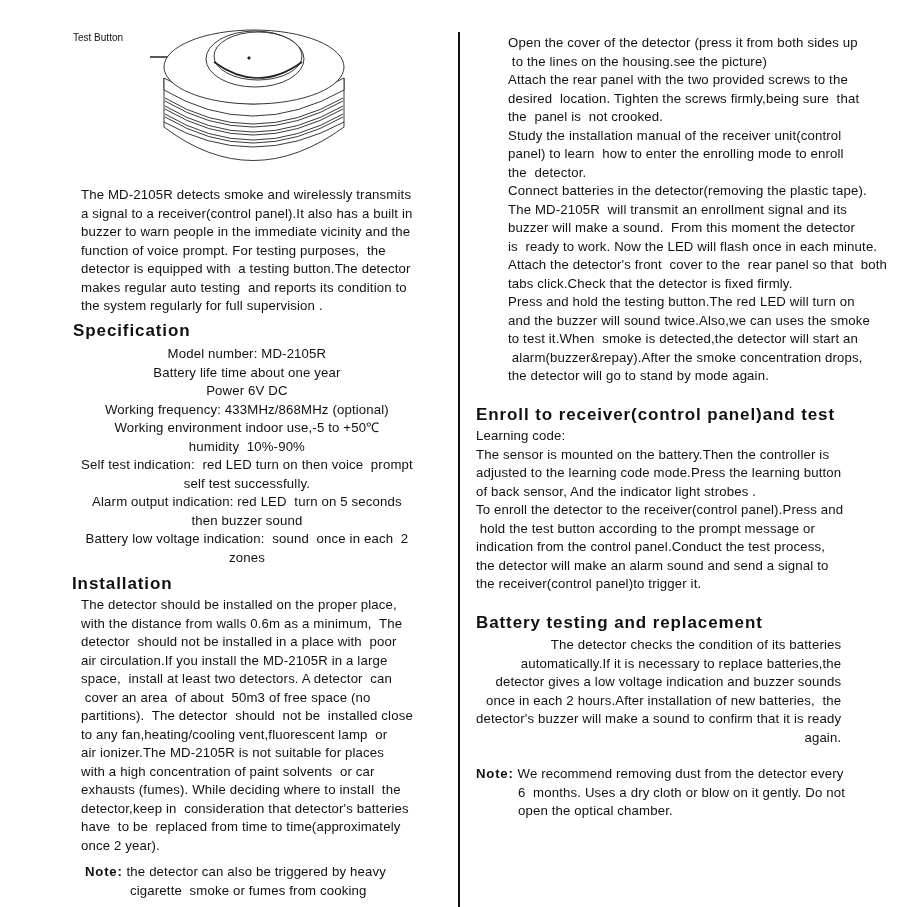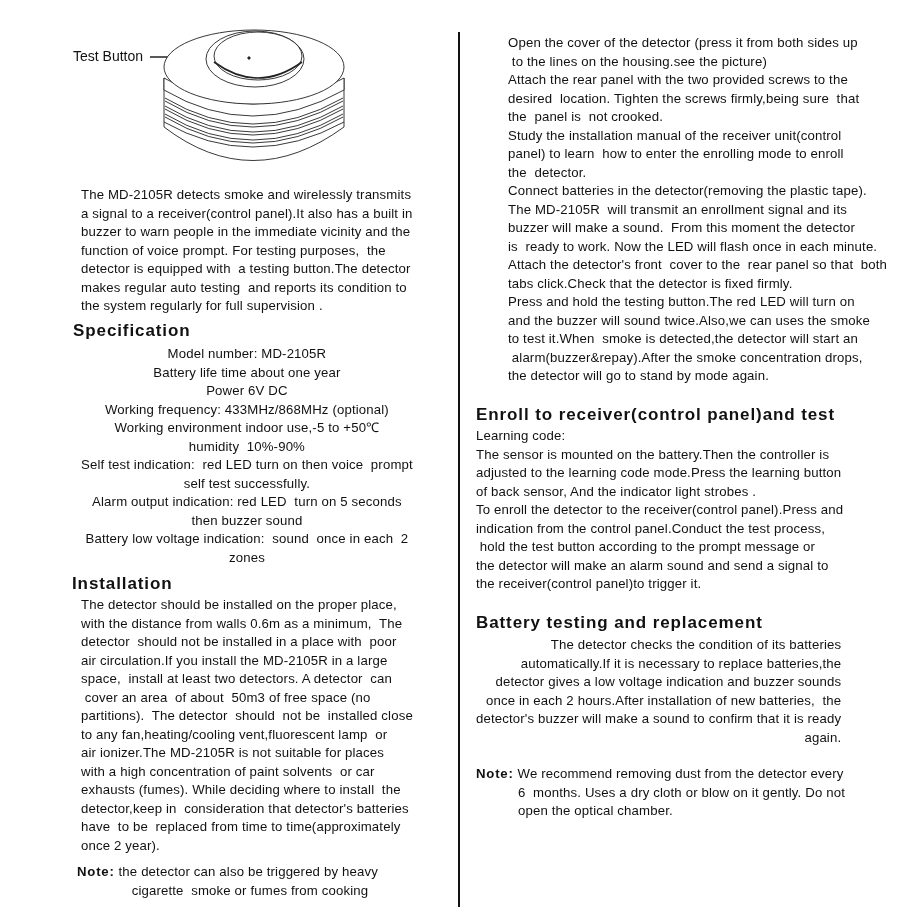--- a/index.html
+++ b/index.html
@@ -3,21 +3,21 @@
 <meta charset="utf-8">
 <style>
   html, body { margin: 0; padding: 0; background: #ffffff; }
   body { width: 913px; height: 907px; position: relative; overflow: hidden;
          font-family: "Liberation Sans", sans-serif; color: #111111; }
   .divider { position: absolute; left: 458px; top: 32px; width: 2px; height: 875px; background: #111; }
   .lines { position: absolute; margin: 0; padding: 0; font-size: 13.2px; line-height: 18.5px; letter-spacing: 0.15px; }
   .lines .ln { display: block; white-space: pre; }
   .heading { position: absolute; font-weight: bold; font-size: 17px; letter-spacing: 0.9px; margin: 0; white-space: nowrap; }
   .note-label { font-weight: bold; letter-spacing: 0.8px; }
-  .test-label { position: absolute; left: 73px; top: 48px; font-size: 14px; white-space: nowrap; }
+  .test-label { position: absolute; left: 73px; top: 32px; font-size: 10px; white-space: nowrap; }
   svg.detector { position: absolute; left: 140px; top: 22px; }
 </style>
 </head>
 <body>
 
 <div class="test-label">Test Button</div>
 <svg class="detector" width="220" height="150" viewBox="0 0 220 150">
   <g fill="none" stroke="#222" stroke-width="0.9">
 
     <line x1="10" y1="35" x2="102" y2="35" stroke-width="1.4"></line>
@@ -81,21 +81,21 @@
   <span class="ln">partitions).  The detector  should  not be  installed close</span>
   <span class="ln">to any fan,heating/cooling vent,fluorescent lamp  or</span>
   <span class="ln">air ionizer.The MD-2105R is not suitable for places</span>
   <span class="ln">with a high concentration of paint solvents  or car</span>
   <span class="ln">exhausts (fumes). While deciding where to install  the</span>
   <span class="ln">detector,keep in  consideration that detector's batteries</span>
   <span class="ln">have  to be  replaced from time to time(approximately</span>
   <span class="ln">once 2 year).</span>
 </div>
 
-<div class="lines" style="left:77px; top:863px;text-align:center;">
+<div class="lines" style="left:85px; top:863px;">
   <span class="ln"><span class="note-label">Note:</span> <span>the detector can also be triggered by heavy</span></span>
   <span class="ln" style="padding-left:45px;">cigarette  smoke or fumes from cooking</span>
 </div>
 
 <div class="lines" style="left:476px; top:34px;margin-left:32px;">
   <span class="ln">Open the cover of the detector (press it from both sides up</span>
   <span class="ln"> to the lines on the housing.see the picture)</span>
   <span class="ln">Attach the rear panel with the two provided screws to the</span>
   <span class="ln">desired  location. Tighten the screws firmly,being sure  that</span>
   <span class="ln">the  panel is  not crooked.</span>
@@ -115,22 +115,22 @@
   <span class="ln">the detector will go to stand by mode again.</span>
 </div>
 
 <h2 class="heading" style="left:476px; top:405px;">Enroll to receiver(control panel)and test</h2>
 <div class="lines" style="left:476px; top:427px;">
   <span class="ln">Learning code:</span>
   <span class="ln">The sensor is mounted on the battery.Then the controller is</span>
   <span class="ln">adjusted to the learning code mode.Press the learning button</span>
   <span class="ln">of back sensor, And the indicator light strobes .</span>
   <span class="ln">To enroll the detector to the receiver(control panel).Press and</span>
+  <span class="ln"> hold the test button according to the prompt message or</span>
   <span class="ln">indication from the control panel.Conduct the test process,</span>
-  <span class="ln"> hold the test button according to the prompt message or</span>
   <span class="ln">the detector will make an alarm sound and send a signal to</span>
   <span class="ln">the receiver(control panel)to trigger it.</span>
 </div>
 
 <h2 class="heading" style="left:476px; top:613px;">Battery testing and replacement</h2>
 <div class="lines" style="left:476px; top:636px;text-align:right;">
   <span class="ln">The detector checks the condition of its batteries</span>
   <span class="ln">automatically.If it is necessary to replace batteries,the</span>
   <span class="ln">detector gives a low voltage indication and buzzer sounds</span>
   <span class="ln">once in each 2 hours.After installation of new batteries,  the</span>

